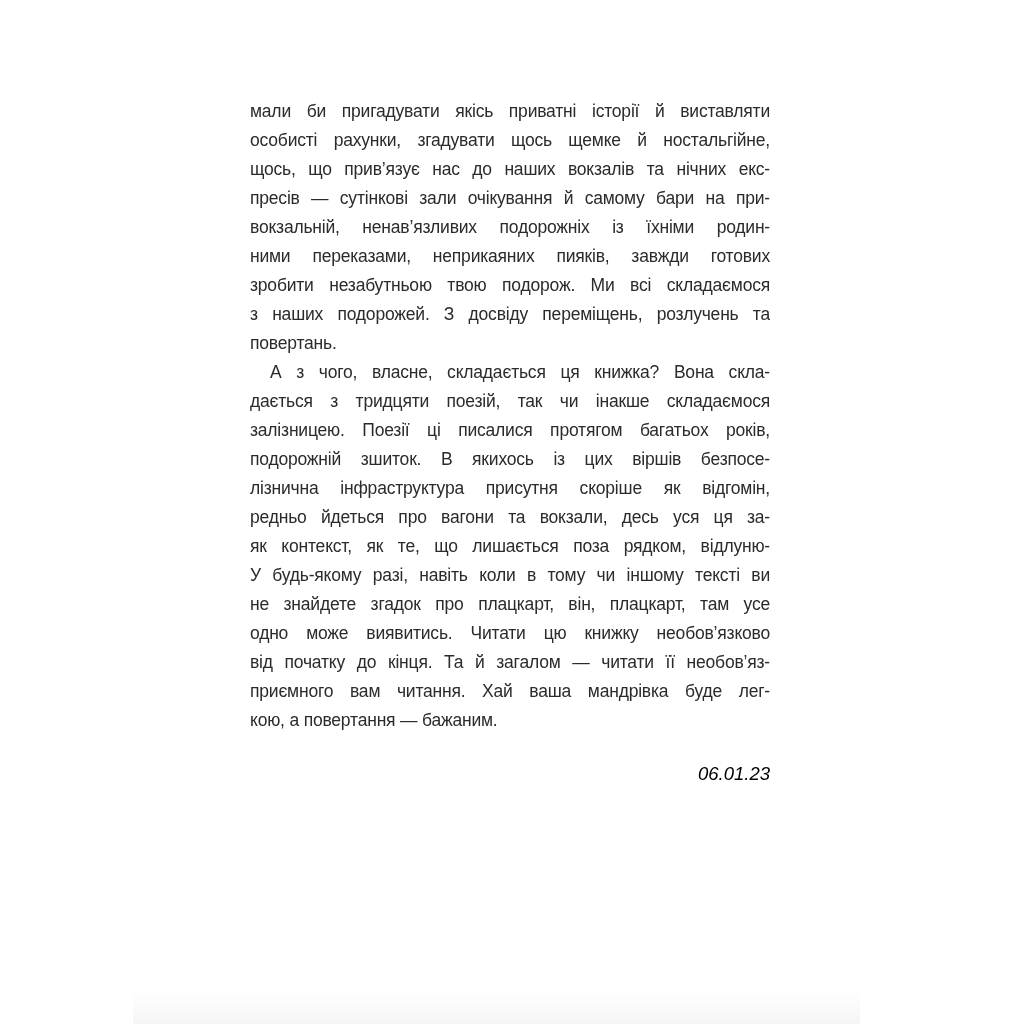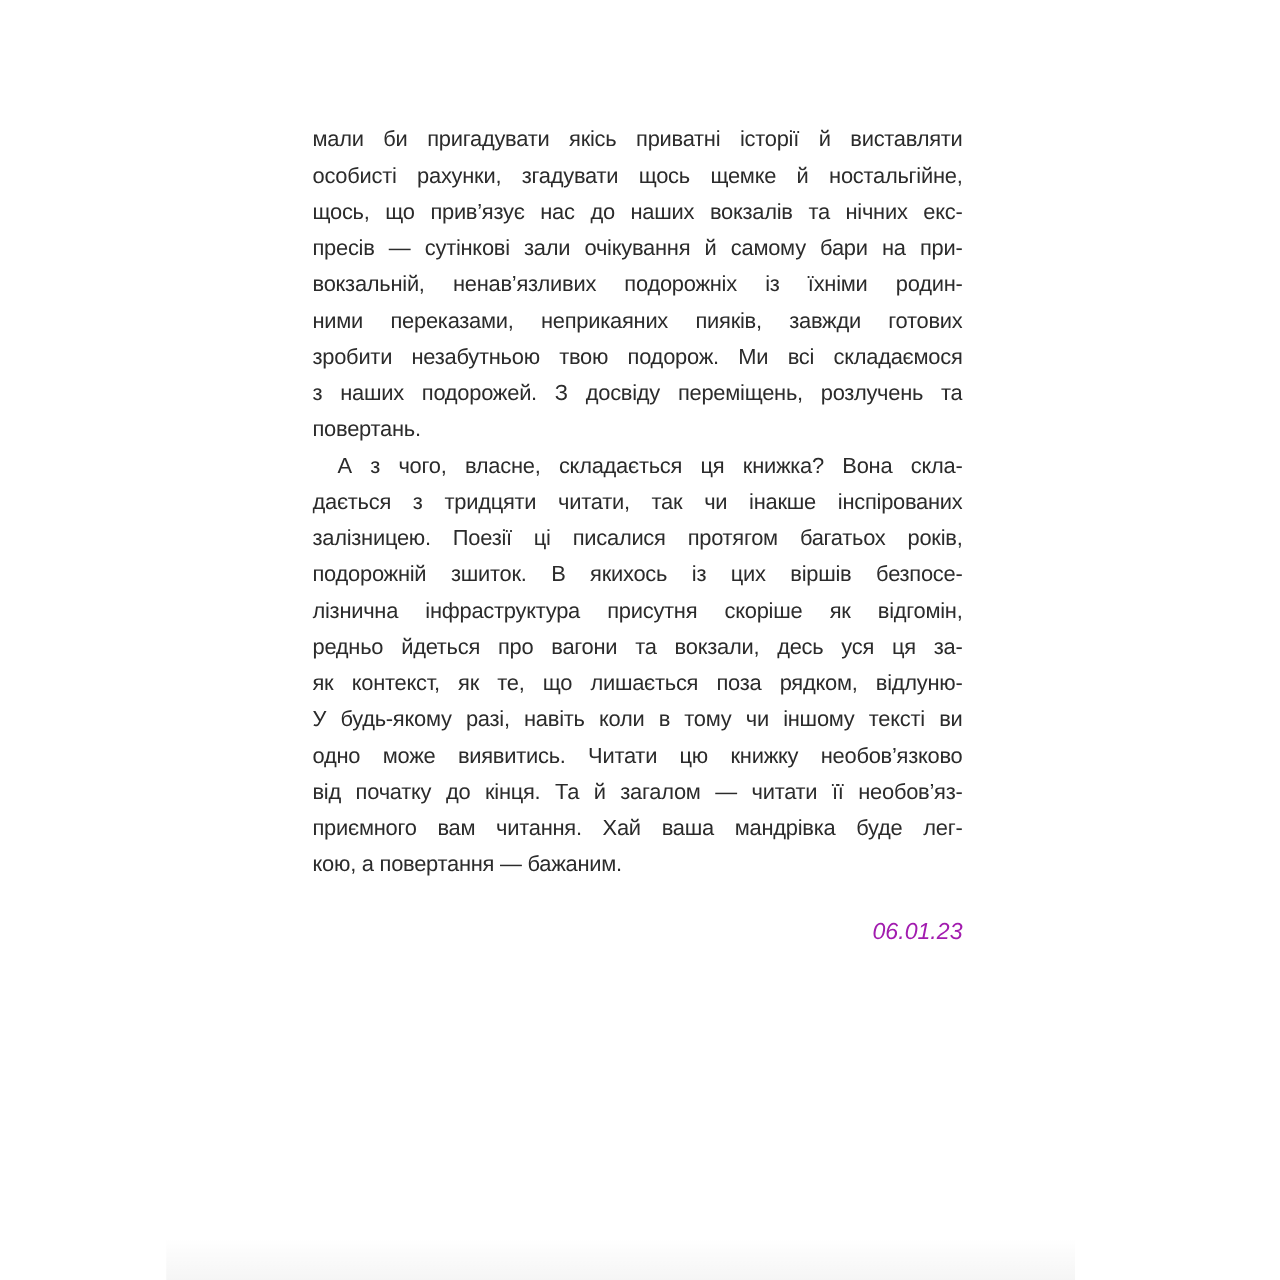--- a/index.html
+++ b/index.html
@@ -60,21 +60,21 @@
   }
   .date-line {
     margin-top: 24px;
     height: 29px;
     line-height: 29px;
     text-align: right;
   }
   .date-text {
     font-style: italic;
     font-size: 18.5px;
-    color: #a21caf;
+    color: #000000;
     letter-spacing: 0;
   }
 </style>
 </head>
 <body>
 
 <div class="canvas">
   <div class="page">
     <div class="text-column" id="text-column">
 
@@ -84,27 +84,28 @@
           <div class="line">щось, що прив’язує нас до наших вокзалів та нічних екс-</div>
           <div class="line">пресів — сутінкові зали очікування й самому бари на при-</div>
           <div class="line">вокзальній, ненав’язливих подорожніх із їхніми родин-</div>
           <div class="line">ними переказами, неприкаяних пияків, завжди готових</div>
           <div class="line">зробити незабутньою твою подорож. Ми всі складаємося</div>
           <div class="line">з наших подорожей. З досвіду переміщень, розлучень та</div>
           <div class="line last">повертань.</div>
         </div>
         <div class="para">
           <div class="line first-indent">А з чого, власне, складається ця книжка? Вона скла-</div>
-          <div class="line">дається з тридцяти читати, так чи інакше інспірованих</div>
+          <div class="line">дається з тридцяти поезій, так чи інакше складаємося</div>
           <div class="line">залізницею. Поезії ці писалися протягом багатьох років,</div>
           <div class="line">подорожній зшиток. В якихось із цих віршів безпосе-</div>
           <div class="line">лізнична інфраструктура присутня скоріше як відгомін,</div>
           <div class="line">редньо йдеться про вагони та вокзали, десь уся ця за-</div>
           <div class="line">як контекст, як те, що лишається поза рядком, відлуню-</div>
           <div class="line">У будь-якому разі, навіть коли в тому чи іншому тексті ви</div>
+          <div class="line">не знайдете згадок про плацкарт, він, плацкарт, там усе</div>
           <div class="line">одно може виявитись. Читати цю книжку необов’язково</div>
           <div class="line">від початку до кінця. Та й загалом — читати її необов’яз-</div>
           <div class="line">приємного вам читання. Хай ваша мандрівка буде лег-</div>
           <div class="line last">кою, а повертання — бажаним.</div>
         </div>
         <div class="date-line"><span class="date-text">06.01.23</span></div>
       </div>
     <div class="page-bottom-shadow"></div>
   </div>
 </div>

